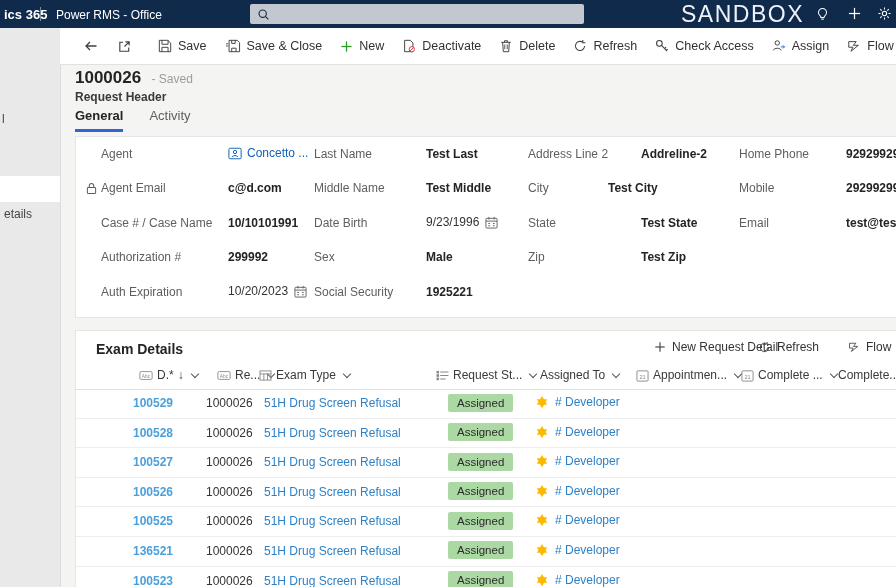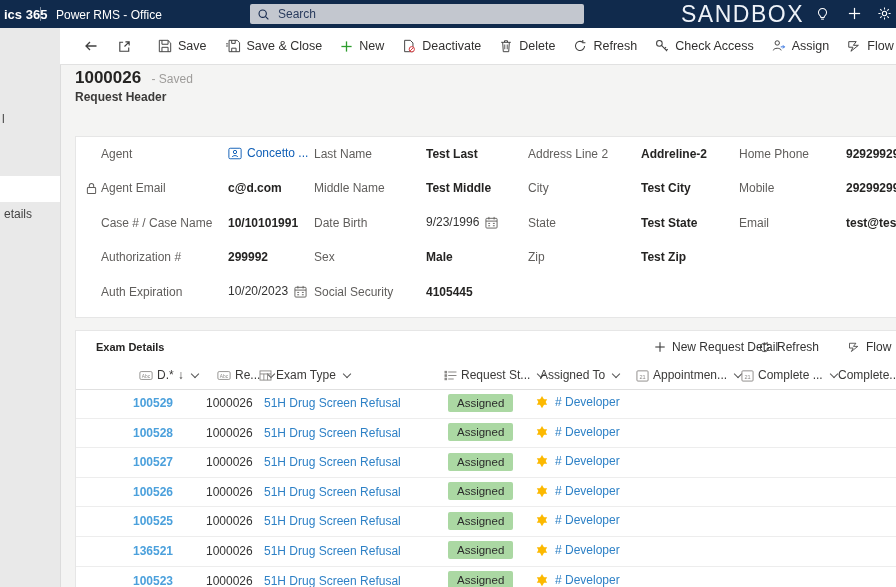--- a/index.html
+++ b/index.html
@@ -51,21 +51,21 @@
   .grid-card{left:75px;top:330px;width:830px;height:280px;}
 
   
   .flabel{position:absolute;color:#605e5c;}
   .fvalue{position:absolute;font-weight:700;color:#252423;white-space:nowrap;}
   .fvalue.plain{font-weight:400;color:#333;display:flex;align-items:center;gap:6px;}
   .flink{position:absolute;color:#1160b7;display:flex;align-items:center;gap:5px;cursor:pointer;white-space:nowrap;}
   .flock{position:absolute;}
 
   
-  .g-title{position:absolute;left:20px;top:10px;font-size:11px;font-weight:700;color:#252423;}
+  .g-title{position:absolute;left:20px;top:10px;font-size:14px;font-weight:700;color:#252423;}
   .g-act{position:absolute;top:9px;display:flex;align-items:center;gap:6px;color:#333;cursor:pointer;white-space:nowrap;}
   .g-head{position:absolute;left:0;top:33px;width:828px;height:25px;border-bottom:1px solid #e0e0e0;}
   .g-h{position:absolute;top:4px;display:flex;align-items:center;gap:4px;color:#3b3a39;cursor:pointer;white-space:nowrap;}
   .g-rows{position:absolute;left:0;top:58px;width:828px;}
   .g-row{position:relative;height:28.6px;border-bottom:1px solid #ededed;}
   .g-c{position:absolute;top:7px;white-space:nowrap;}
   .c-id{left:40px;width:57px;text-align:right;color:#4ba0dc;cursor:pointer;font-weight:bold;}
   .c-req{left:130px;color:#333;}
   .c-exam{left:188px;color:#2e81c6;cursor:pointer;}
   .c-badge{left:372px;top:4.5px;}
@@ -83,21 +83,20 @@
     <span class="tb-app">ics 365</span>
     <span class="tb-div"></span>
     <span class="tb-area">Power RMS - Office</span>
     <div class="tb-search">
       <span>
         <svg width="13" height="13" viewBox="0 0 16 16" fill="none" stroke="#16294e" stroke-width="1.4">
           <circle cx="7" cy="7" r="4.5"></circle>
             <line x1="10.6" y1="10.6" x2="14" y2="14"></line>
           </svg>
       </span>
-      <input placeholder="Search" style="">
     </div>
     <span class="tb-sandbox">SANDBOX</span>
     <span class="tb-ic" style="left:815px;">
       <svg viewBox="0 0 16 16" width="15" height="15" fill="none" stroke="#fff" stroke-width="1.1">
         <path d="M5.3 10.3a4.3 4.3 0 1 1 5.4 0c-.8.6-1 1.2-1 2H6.3c0-.8-.2-1.4-1-2z"></path>
         <line x1="6.5" y1="14" x2="9.5" y2="14"></line>
         </svg>
     </span>
     <span class="tb-ic" style="left:847px;">
       <svg viewBox="0 0 16 16" width="15" height="15" stroke="#fff" stroke-width="1.3">
@@ -200,20 +199,24 @@
 
     </span>
 
   </div>
 
   <div class="rec-line">
     <span class="rec-id">1000026</span>
     <span class="rec-status">- Saved</span>
   </div>
   <div class="rec-entity">Request Header</div>
+  <div class="tabs">
+    <span class="tab active">General</span>
+    <span class="tab">Activity</span>
+  </div>
 
   <div class="card form-card">
 
     <span class="flabel" style="left:25px;top:10px;">Agent</span>
     <span class="flink" style="left:152px;top:9px;">
       <svg viewBox="0 0 16 14" width="14" height="13" fill="none" stroke="#1160b7" stroke-width="1.1">
         <rect x="1" y="1" width="14" height="12" rx="1.5"></rect>
           <circle cx="8" cy="5.3" r="1.9"></circle>
         <path d="M4.8 11c.4-2.2 6-2.2 6.4 0"></path>
         </svg>
@@ -256,27 +259,27 @@
       <svg viewBox="0 0 14 14" width="13" height="13" fill="none" stroke="#605e5c" stroke-width="1">
         <rect x="1" y="2.5" width="12" height="10.5" rx="1"></rect>
           <path d="M1 5.5h12M4.2 1v2.8M9.8 1v2.8M3.5 8h2M8.5 8h2M3.5 10.5h2M8.5 10.5h2"></path>
         </svg>
     </span>
 
     <span class="flabel" style="left:238px;top:113px;">Sex</span>
     <span class="fvalue" style="left:350px;top:113px;">Male</span>
 
     <span class="flabel" style="left:238px;top:148px;">Social Security</span>
-    <span class="fvalue" style="left:350px;top:148px;">4105445</span>
+    <span class="fvalue" style="left:350px;top:148px;">1925221</span>
 
     <span class="flabel" style="left:452px;top:10px;">Address Line 2</span>
     <span class="fvalue" style="left:565px;top:10px;">Addreline-2</span>
 
     <span class="flabel" style="left:452px;top:44px;">City</span>
-    <span class="fvalue" style="left:565px;top:44px;">Test City</span>
+    <span class="fvalue" style="left:532px;top:44px;">Test City</span>
 
     <span class="flabel" style="left:452px;top:79px;">State</span>
     <span class="fvalue" style="left:565px;top:79px;">Test State</span>
 
     <span class="flabel" style="left:452px;top:113px;">Zip</span>
     <span class="fvalue" style="left:565px;top:113px;">Test Zip</span>
 
     <span class="flabel" style="left:663px;top:10px;">Home Phone</span>
     <span class="fvalue" style="left:770px;top:10px;">92929929</span>
 
@@ -331,21 +334,21 @@
         <span class="chev"></span>
       </span>
       <span class="g-h" style="left:183px;">
         <svg viewBox="0 0 14 12" width="13" height="11" fill="none" stroke="#8a8886" stroke-width="1">
           <rect x="1" y="1" width="12" height="10"></rect>
             <path d="M1 4.3h12M5.2 4.3V11M9.2 4.3V11"></path>
           </svg>
         <span>Exam Type</span>
         <span class="chev"></span>
       </span>
-      <span class="g-h" style="left:368px;">
+      <span class="g-h" style="left:360px;">
         <svg viewBox="0 0 14 12" width="13" height="11" fill="none" stroke="#8a8886" stroke-width="1.1">
           <path d="M4.5 2.3h9M4.5 6h9M4.5 9.7h6"></path>
             <rect x="1" y="1.5" width="1.7" height="1.7" fill="#8a8886"></rect>
           <rect x="1" y="5.2" width="1.7" height="1.7" fill="#8a8886"></rect>
             <rect x="1" y="8.9" width="1.7" height="1.7" fill="#8a8886"></rect>
           </svg>
         <span>Request St...</span>
         <span class="chev"></span>
       </span>
       <span class="g-h" style="left:464px;">

